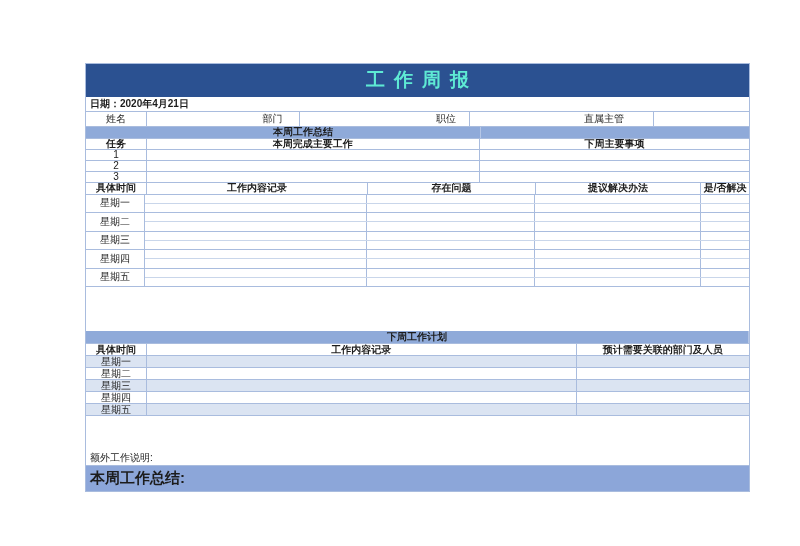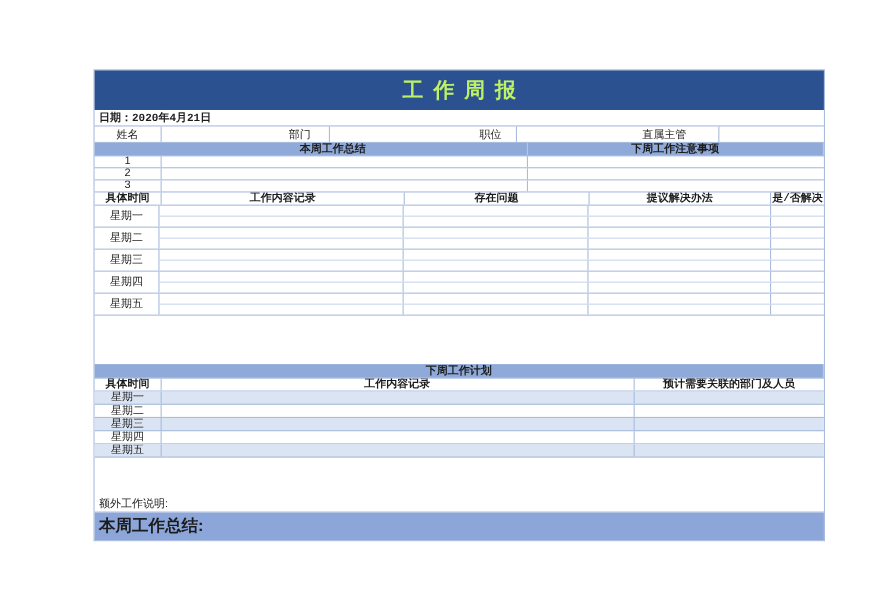--- a/index.html
+++ b/index.html
@@ -13,29 +13,29 @@
   }
   *{box-sizing:border-box;margin:0;padding:0;}
   html,body{width:800px;height:546px;background:#ffffff;overflow:hidden;}
   body{font-family:"Liberation Sans","DejaVu Sans",sans-serif;color:var(--text);}
   .sheet{
     position:absolute;left:85px;top:63px;width:665px;height:429px;
     border:1px solid var(--border);background:#fff;font-size:10px;
     display:flex;flex-direction:column;
   }
   .title-bar{
-    height:45px;background:var(--title-bg);color:#bef264;
+    height:45px;background:var(--title-bg);color:#5eead4;
     display:flex;align-items:center;justify-content:center;
     font-size:19px;font-weight:bold;letter-spacing:9px;text-indent:9px;
   }
   .row{display:flex;border-bottom:1px solid var(--border);}
   .cell{border-right:1px solid var(--border);display:flex;align-items:center;justify-content:center;overflow:hidden;white-space:nowrap;}
   .cell.last{border-right:none;}
   .cell.left{justify-content:flex-start;padding-left:4px;}
-  .bold{font-weight:bold;font-family:Liberation Mono, monospace;}
+  .bold{font-weight:bold;}
   .band{background:var(--band-bg);font-weight:bold;}
   
   .r-date{height:17px;align-items:center;}
   .r-info{height:16px;align-items:center;}
   .r-band1{height:12px;}
   .r-taskhdr{height:11px;}
   .r-task{height:11px;}
   .r-band2{height:13px;}
   .r-rechdr{height:12px;}
   .rec-group{display:flex;height:25px;border-bottom:1px solid var(--border);}
@@ -86,23 +86,27 @@
     <div class="cell w-i3">部门</div>
     <div class="cell w-i4"></div>
     <div class="cell w-i5">职位</div>
     <div class="cell w-i6"></div>
     <div class="cell w-i7">直属主管</div>
     <div class="cell w-i8 last"></div>
   </div>
 
   <div class="row r-band1 band">
     <div class="cell w-left">本周工作总结</div>
-    <div class="cell w-right last">下周工作注意事项</div>
-  </div>
-
+  </div>
+
+  <div class="row r-taskhdr bold">
+    <div class="cell w-c1">任务</div>
+    <div class="cell w-mid">本周完成主要工作</div>
+    <div class="cell w-right last">下周主要事项</div>
+  </div>
 
   <div class="row r-task">
     <div class="cell w-c1">1</div>
     <div class="cell w-mid"></div>
     <div class="cell w-right last"></div>
   </div>
   <div class="row r-task">
     <div class="cell w-c1">2</div>
     <div class="cell w-mid"></div>
     <div class="cell w-right last"></div>

